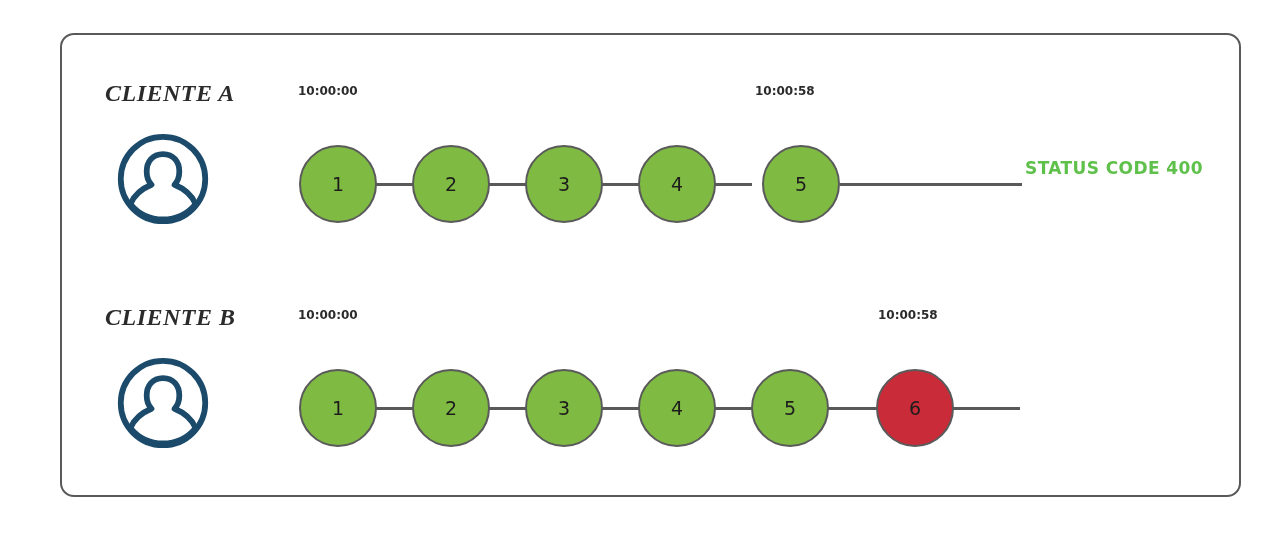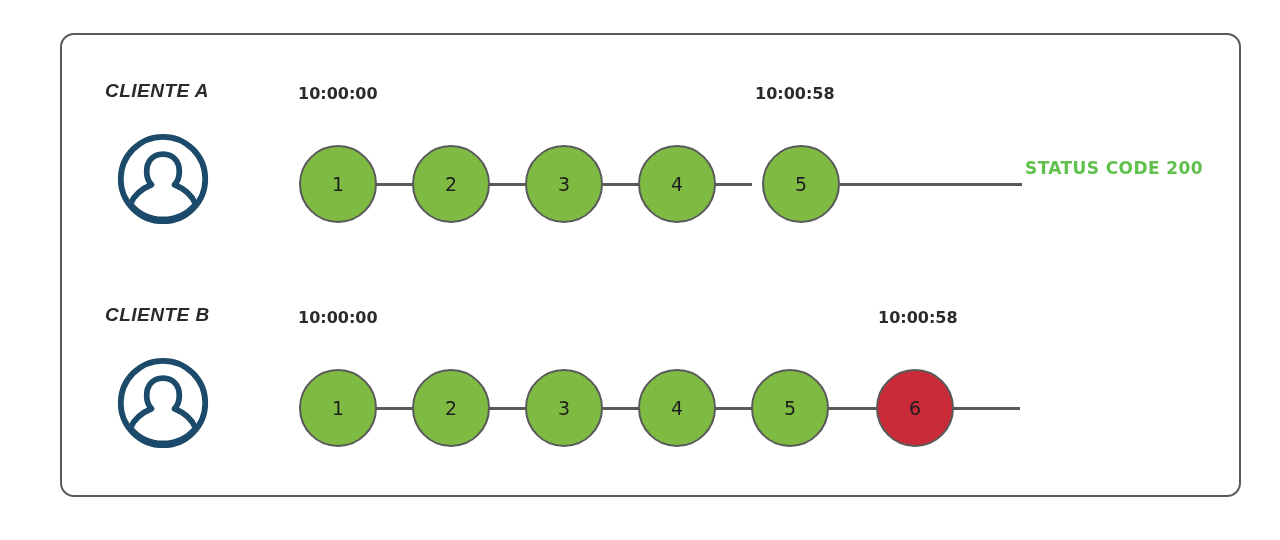--- a/index.html
+++ b/index.html
@@ -41,42 +41,42 @@
     left: 0;
     width: 1280px;
   }
   #row-a { top: 0px; }
   #row-b { top: 224px; }
 
   .client-label {
     position: absolute;
     left: 105px;
     top: 80px;
-    font-family: Liberation Sans, sans-serif;
-    font-size: 19px;
+    font-family: Liberation Serif, serif;
+    font-size: 24px;
     font-style: italic;
     font-weight: 600;
     letter-spacing: 0.5px;
     color: #2b2b2b;
     white-space: nowrap;
   }
 
   .avatar {
     position: absolute;
     left: 115px;
     top: 131px;
     width: 96px;
     height: 96px;
   }
 
   .timestamp {
     position: absolute;
     top: 84px;
     font-family: "DejaVu Sans", sans-serif;
-    font-size: 16px;
+    font-size: 12px;
     font-weight: bold;
     color: #2b2b2b;
     white-space: nowrap;
   }
   .ts-start { left: 298px; }
   #row-a .ts-end { left: 755px; }
   #row-b .ts-end { left: 878px; }
 
   
   .chain {
@@ -181,21 +181,21 @@
       </div>
       <div class="node ok" style="left:638px;">
         <span>4</span>
       </div>
       <div class="node ok" style="left:762px;">
         <span>5</span>
       </div>
     </div>
 
     <div class="status" id="status-a">
-      <span class="code">STATUS CODE 200</span>
+      <span class="code">STATUS CODE 400</span>
     </div>
   </div>
 
   <div class="row" id="row-b">
 
     <div class="client-label">CLIENTE B</div>
 
     <div class="avatar">
       <svg viewBox="0 0 100 100" width="96" height="96" aria-hidden="true">
         <circle cx="50" cy="50" r="44" fill="none" stroke="#1B4A6B" stroke-width="6"></circle>

